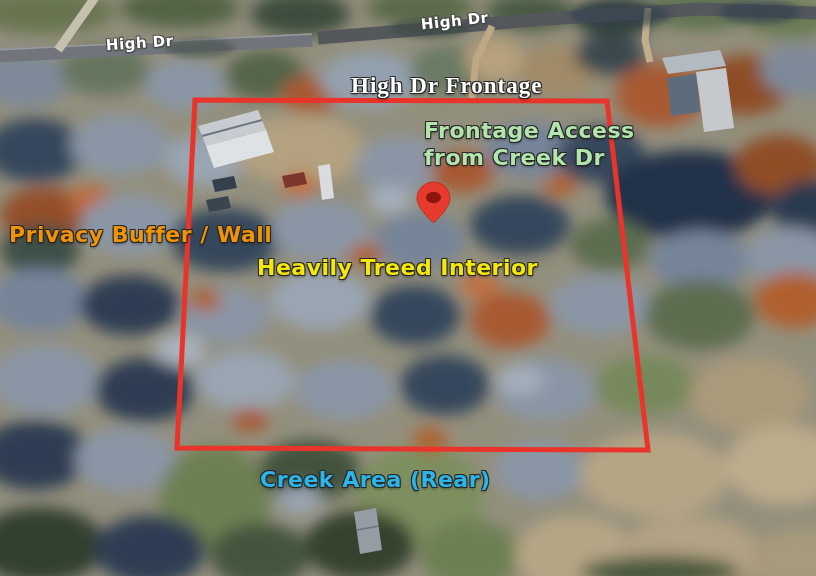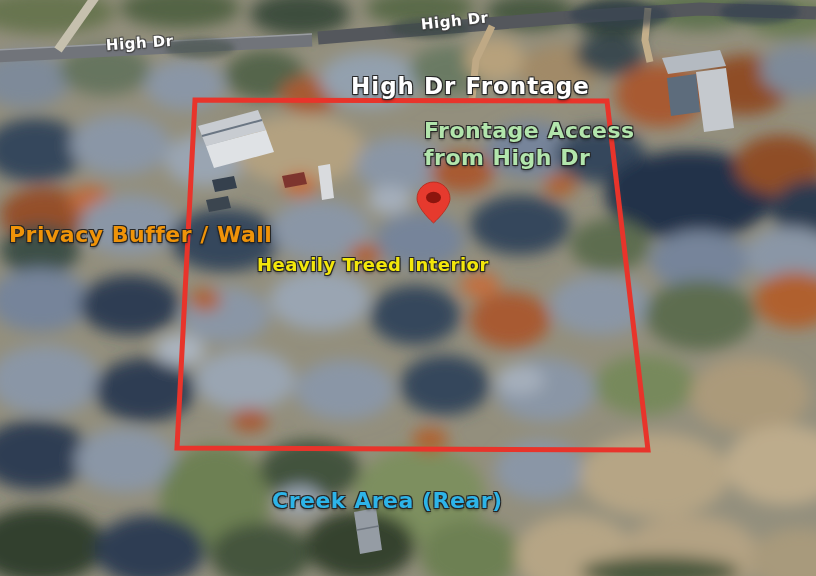--- a/index.html
+++ b/index.html
@@ -15,25 +15,25 @@
                 -1px 1px 0 rgba(38,38,38,.95),1px 1px 0 rgba(38,38,38,.95),
                  0 2px 3px rgba(0,0,0,.45);
     letter-spacing:.5px;
   }
   .road-label{font-size:15px;color:#ffffff;
     text-shadow:-1px -1px 0 rgba(70,70,70,.9),1px -1px 0 rgba(70,70,70,.9),
                 -1px 1px 0 rgba(70,70,70,.9),1px 1px 0 rgba(70,70,70,.9),
                  0 1px 2px rgba(0,0,0,.5);}
   #lbl-road-left{left:106px;top:36px;transform:rotate(-4deg);}
   #lbl-road-right{left:421px;top:14px;transform:rotate(-6deg);}
-  #lbl-frontage{left:351px;top:74px;font-size:23px;color:#ffffff;letter-spacing:1px;}
+  #lbl-frontage{left:351px;top:74px;font-size:23px;color:#ffffff;letter-spacing:1px;font-family:Liberation Serif, serif;}
   #lbl-primary{left:424px;top:117px;font-size:22px;color:#b2e5ac;line-height:27px;}
   #lbl-privacy{left:9px;top:223px;font-size:22px;color:#ef9309;line-height:24px;}
-  #lbl-interior{left:257px;top:256px;font-size:18px;color:#f3e70b;}
-  #lbl-creek{left:260px;top:489px;font-size:22px;color:#2db4e8;margin-left:12px;}
+  #lbl-interior{left:257px;top:256px;font-size:22px;color:#f3e70b;}
+  #lbl-creek{left:260px;top:468px;font-size:22px;color:#2db4e8;}
 </style>
 </head>
 <body>
 
 <div class="stage">
 
   <svg viewBox="0 0 816 576" aria-hidden="true">
     <defs>
       <filter id="b8" x="-30%" y="-30%" width="160%" height="160%">
           <feGaussianBlur stdDeviation="8"></feGaussianBlur>
@@ -179,21 +179,21 @@
   </svg>
 
   <div class="map-label road-label" id="lbl-road-left">High Dr</div>
 
   <div class="map-label road-label" id="lbl-road-right">High Dr</div>
 
   <div class="map-label" id="lbl-frontage">High Dr Frontage</div>
 
   <div class="map-label" id="lbl-primary">
     <div>Frontage Access</div>
-    <div>from High Dr</div>
+    <div>from Creek Dr</div>
   </div>
 
   <div class="map-label" id="lbl-privacy">
     <div>Privacy Buffer / Wall</div>
   </div>
 
   <div class="map-label" id="lbl-interior">Heavily Treed Interior</div>
 
   <div class="map-label" id="lbl-creek">Creek Area (Rear)</div>
 

